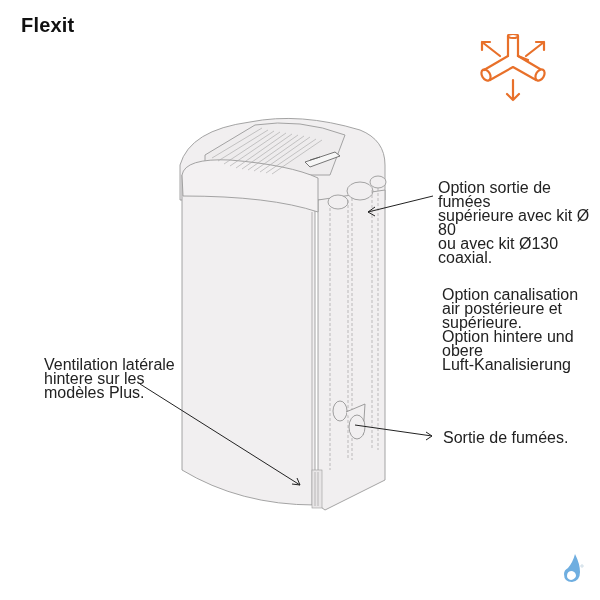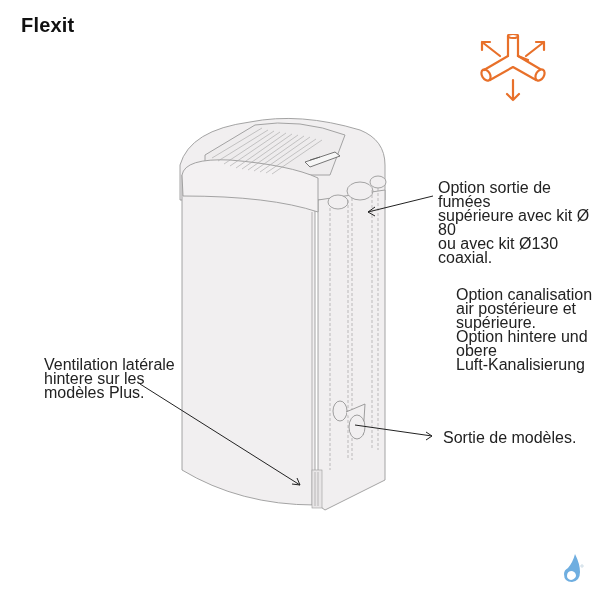--- a/index.html
+++ b/index.html
@@ -1,20 +1,20 @@
 <!DOCTYPE html>
 <html><head>
 <meta charset="utf-8">
 <style>
   html, body { margin:0; padding:0; background:#ffffff; }
   body { width:600px; height:600px; position:relative; overflow:hidden; font-family:"Liberation Sans", sans-serif; }
   .brand { position:absolute; left:21px; top:14px; font-size:20px; font-weight:bold; color:#111; letter-spacing:0.2px; }
   .label { position:absolute; font-size:16px; line-height:14px; color:#222; white-space:pre-line; }
   #lbl-top { left:438px; top:181px; }
-  #lbl-canal { left:456px; top:288px; }
+  #lbl-canal { left:442px; top:288px; }
   #lbl-vent { left:44px; top:358px; }
   #lbl-sortie { left:443px; top:431px; }
   svg.drawing { position:absolute; left:0; top:0; }
   .flow-icon { position:absolute; left:470px; top:34px; }
   .logo { position:absolute; left:560px; top:552px; }
 </style>
 </head>
 <body>
 
 <div class="brand">Flexit</div>
@@ -112,19 +112,19 @@
 supérieure avec kit Ø 80
 ou avec kit Ø130 coaxial.</div>
 <div class="label" id="lbl-canal">Option canalisation
 air postérieure et
 supérieure.
 Option hintere und obere
 Luft-Kanalisierung</div>
 <div class="label" id="lbl-vent">Ventilation latérale
 hintere sur les
 modèles Plus.</div>
-<div class="label" id="lbl-sortie">Sortie de modèles.</div>
+<div class="label" id="lbl-sortie">Sortie de fumées.</div>
 
 <svg class="logo" width="26" height="34" viewBox="0 0 26 34">
   <path d="M15 2 Q20 12 20 20 Q20 29 12 30 Q4 30 4 22 Q4 18 8 16 Q13 10 15 2 Z" fill="#6FAEE0"></path>
   <path d="M7 24 Q7 19 12 19 Q16 20 16 24 Q15 27 11 28 Q7 27 7 24 Z" fill="#ffffff"></path>
   <circle cx="22" cy="14" r="1.2" fill="none" stroke="#9BB8CC" stroke-width="0.5"></circle>
 </svg>
 
 </body></html>

